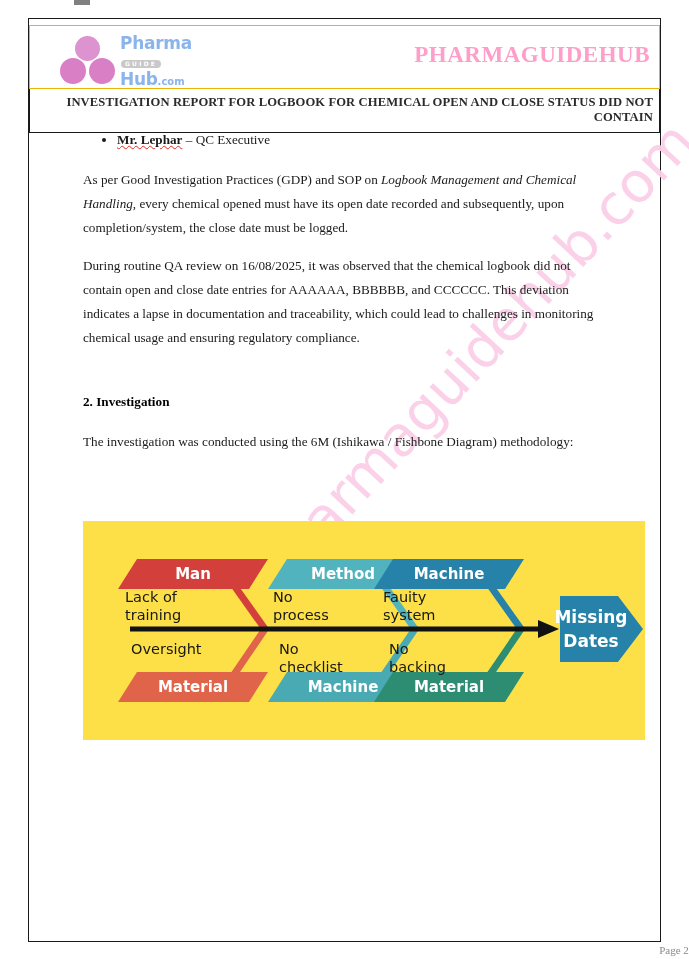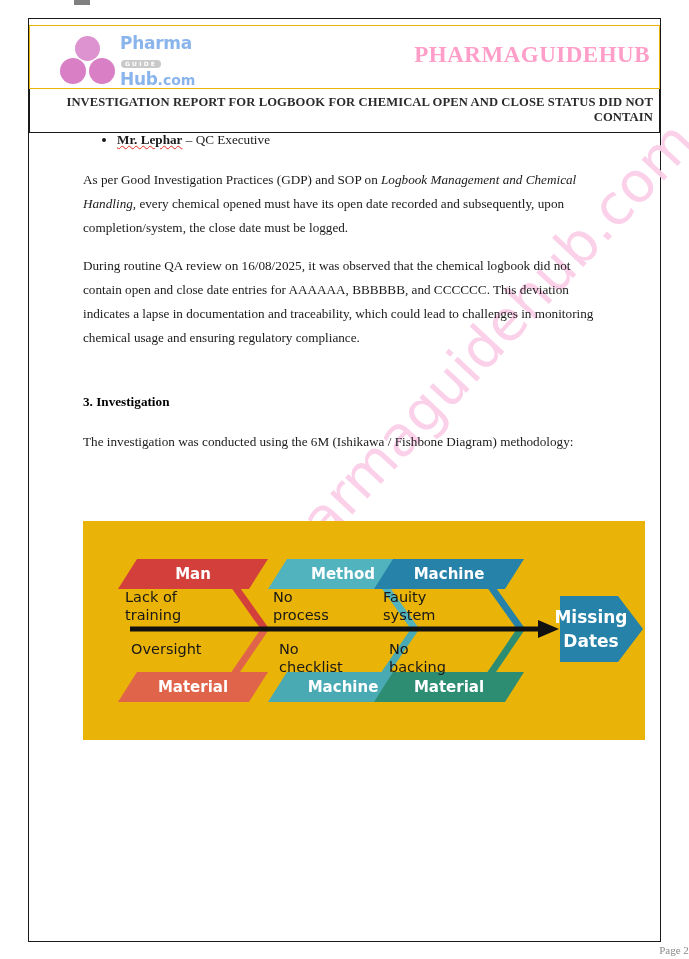--- a/index.html
+++ b/index.html
@@ -100,21 +100,21 @@
     background: #c9c9c9;
     border-radius: 5px;
     padding: 0px 4px;
     display: inline-block;
     line-height: 8px;
   }
   #logo-hub-line { white-space: nowrap; }
   #logo-com {
     font-family: "DejaVu Sans", sans-serif;
     font-weight: bold;
-    font-size: 14px;
+    font-size: 10px;
     color: #8ab4ec;
   }
   #brand-title {
     position: absolute;
     left: 240px;
     top: 16px;
     width: 380px;
     text-align: right;
     font-family: "Liberation Serif", serif;
     font-weight: bold;
@@ -186,21 +186,21 @@
   #investigation-heading { margin-top: 42px; }
   #investigation-intro { margin-top: 18px; }
 
   
   #fishbone-figure {
     position: absolute;
     left: 83px;
     top: 521px;
     width: 562px;
     height: 219px;
-    background: #eab308;
+    background: #fde047;
     z-index: 6;
     overflow: hidden;
   }
   #fishbone-svg { display: block; }
   .bone-label {
     font-family: "DejaVu Sans", sans-serif;
     font-weight: bold;
     font-size: 15px;
     fill: #ffffff;
   }
@@ -271,21 +271,21 @@
 
   <ul class="bullet-list body-text">
     <li><span class="name-misspelled squiggle">Mr. Lephar</span><span> – QC Executive</span></li>
   </ul>
 
 
   <p id="background-p1" class="body-text" style="margin:18px 0 0 0;"><span>As per Good Investigation Practices (GDP) and SOP on </span><span class="ital">Logbook Management and Chemical Handling</span><span>, every chemical opened must have its open date recorded and subsequently, upon completion/system, the close date must be logged.</span></p>
 
   <p id="background-p2" class="body-text" style="margin:14px 0 4px 0;">During routine QA review on 16/08/2025, it was observed that the chemical logbook did not contain open and close date entries for AAAAAA, BBBBBB, and CCCCCC. This deviation indicates a lapse in documentation and traceability, which could lead to challenges in monitoring chemical usage and ensuring regulatory compliance.</p>
 
-  <div id="investigation-heading" class="section-heading">3. Investigation</div>
+  <div id="investigation-heading" class="section-heading">2. Investigation</div>
 
   <p id="investigation-intro" class="body-text" style="margin:18px 0 16px 0;">The investigation was conducted using the 6M (Ishikawa / Fishbone Diagram) methodology:</p>
 </div>
 
 <div id="fishbone-figure">
   <svg id="fishbone-svg" width="562" height="219" viewBox="0 0 562 219" xmlns="http://www.w3.org/2000/svg">
 
     <path d="M 150 63 L 182 108" stroke="#d3403c" stroke-width="7" fill="none"></path>
 
     <path d="M 182 108 L 150 155" stroke="#e06449" stroke-width="7" fill="none"></path>

